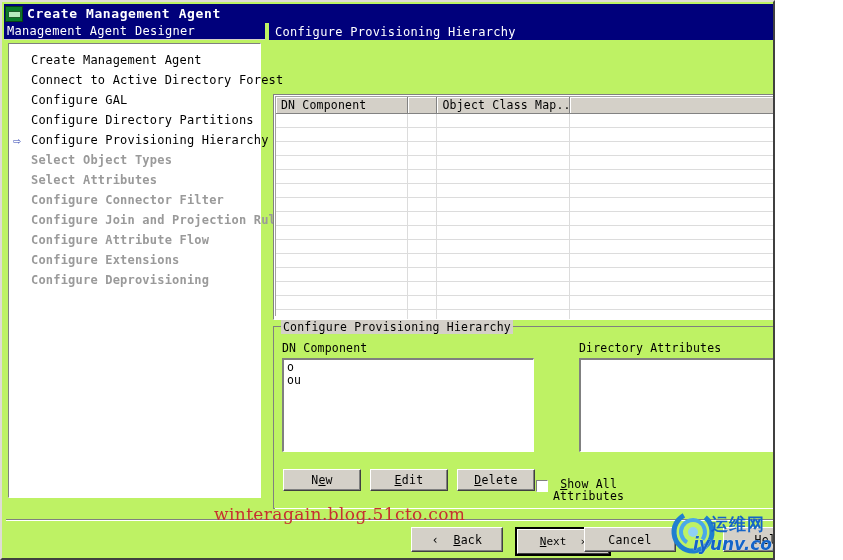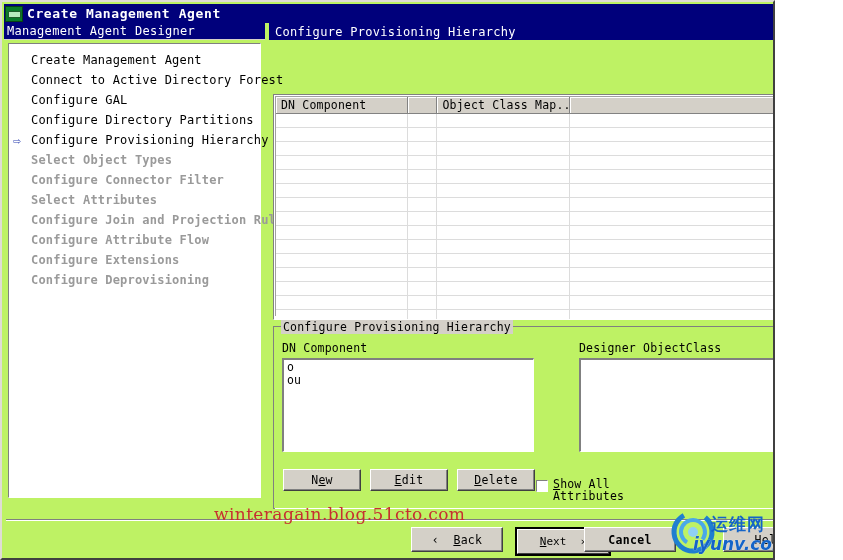--- a/index.html
+++ b/index.html
@@ -248,21 +248,21 @@
     border-bottom: 1px solid #808080;
     pointer-events: none;
   }
   .mn { text-decoration: underline; }
   .sm-btn {
     position: absolute;
     width: 78px; height: 22px;
   }
   #chk-wrap {
     position: absolute; left: 262px; top: 150px;
-    display: flex; align-items: flex-start;
+    display: flex; align-items: flex-start; text-align: center;
   }
   .checkbox {
     width: 12px; height: 12px;
     background: #ffffff;
     box-sizing: border-box;
     border-left: 1px solid #808080;
     border-top: 1px solid #808080;
     border-right: 1px solid #ffffff;
     border-bottom: 1px solid #ffffff;
     margin-top: 3px; margin-right: 5px;
@@ -371,25 +371,25 @@
       <div class="wiz-step">
         <span class="wiz-arrow">⇨</span>
         <span>Configure Provisioning Hierarchy</span>
       </div>
       <div class="wiz-step disabled">
         <span class="wiz-arrow"></span>
         <span>Select Object Types</span>
       </div>
       <div class="wiz-step disabled">
         <span class="wiz-arrow"></span>
+        <span>Select Attributes</span>
+      </div>
+      <div class="wiz-step disabled">
+        <span class="wiz-arrow"></span>
         <span>Configure Connector Filter</span>
-      </div>
-      <div class="wiz-step disabled">
-        <span class="wiz-arrow"></span>
-        <span>Select Attributes</span>
       </div>
       <div class="wiz-step disabled">
         <span class="wiz-arrow"></span>
         <span>Configure Join and Projection Rules</span>
       </div>
       <div class="wiz-step disabled">
         <span class="wiz-arrow"></span>
         <span>Configure Attribute Flow</span>
       </div>
       <div class="wiz-step disabled">
@@ -512,21 +512,21 @@
 
     <div id="groupbox">
       <div id="group-legend">Configure Provisioning Hierarchy</div>
 
       <div class="lbl-sm" style="left:8px; top:14px;">DN Component</div>
       <div class="listbox" style="left:8px; top:31px; width:252px; height:94px;">
         <div class="lb-item">o</div>
         <div class="lb-item">ou</div>
       </div>
 
-      <div class="lbl-sm" style="left:305px; top:14px;">Designer ObjectClass</div>
+      <div class="lbl-sm" style="left:305px; top:14px;">Directory Attributes</div>
       <div class="listbox" style="left:305px; top:31px; width:247px; height:94px;"></div>
 
       <div class="btn sm-btn" style="left:9px; top:142px;">
         <span class="inner-edge"></span>
         <span>N<span class="mn">e</span>w</span>
       </div>
       <div class="btn sm-btn" style="left:96px; top:142px;">
         <span class="inner-edge"></span>
         <span><span class="mn">E</span>dit</span>
       </div>
@@ -552,21 +552,21 @@
     <span class="inner-edge"></span>
     <span><span>‹</span>&nbsp;&nbsp;<span class="mn">B</span>ack</span>
   </div>
 
   <div class="nav-btn" id="next-btn" style="left:513px; background:#d4d0c8;">
     <span class="nb-in">
       <span><span class="mn">N</span>ext&nbsp;&nbsp;<span>›</span></span>
     </span>
   </div>
 
-  <div class="btn nav-btn" style="left:582px;font-weight:bold;">
+  <div class="btn nav-btn" style="left:582px;">
     <span class="inner-edge"></span>
     <span>Cancel</span>
   </div>
 
   <div class="btn nav-btn" style="left:721px;">
     <span class="inner-edge"></span>
     <span>Help</span>
   </div>
 
   <div id="logo">

